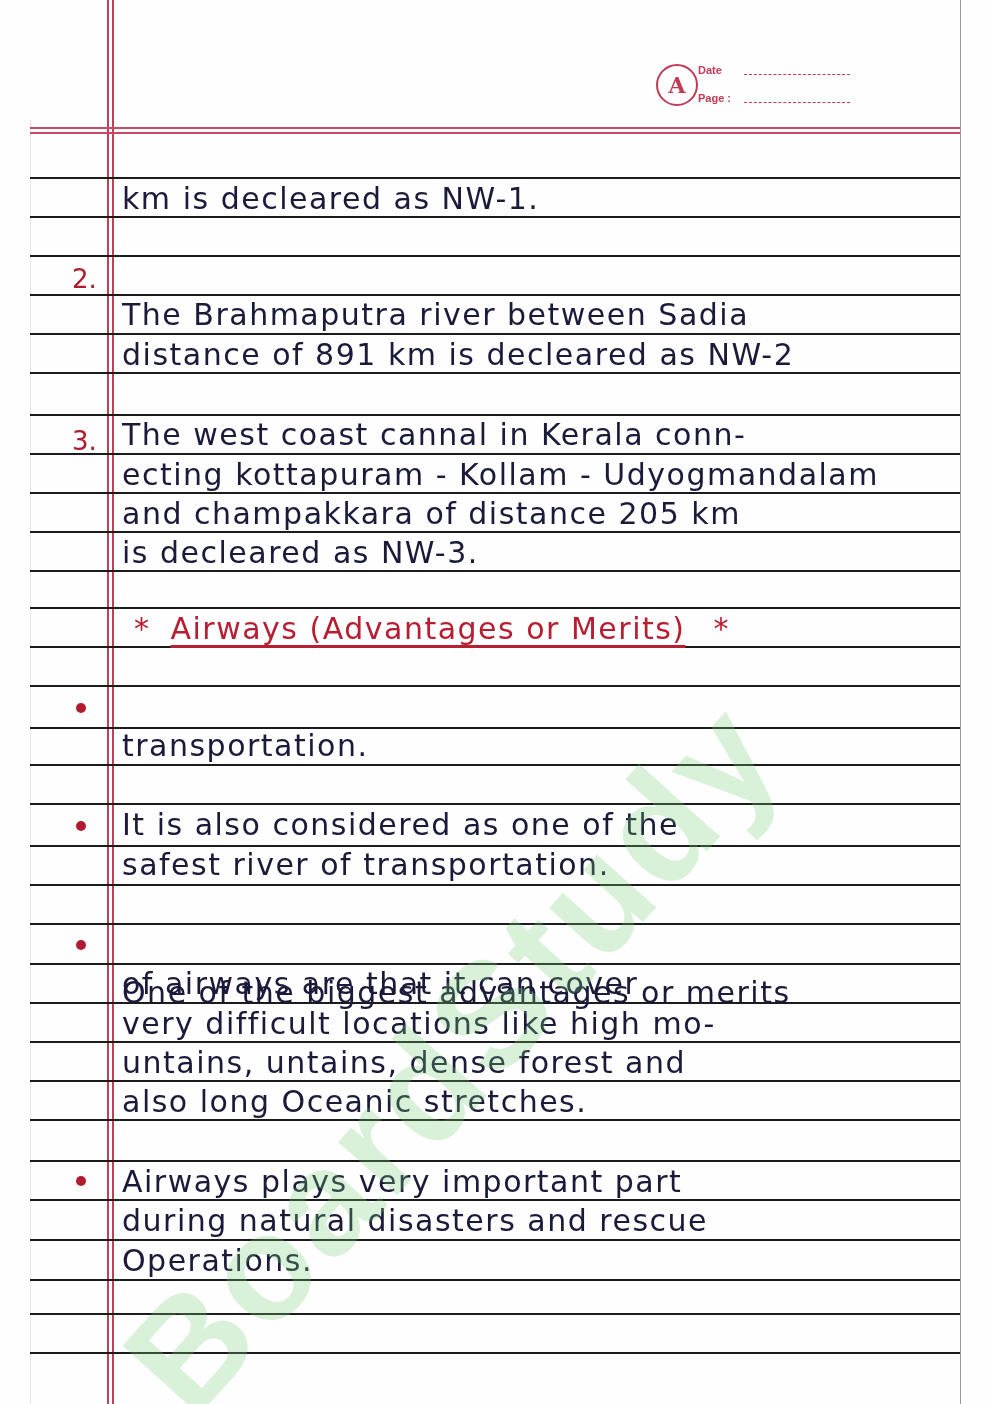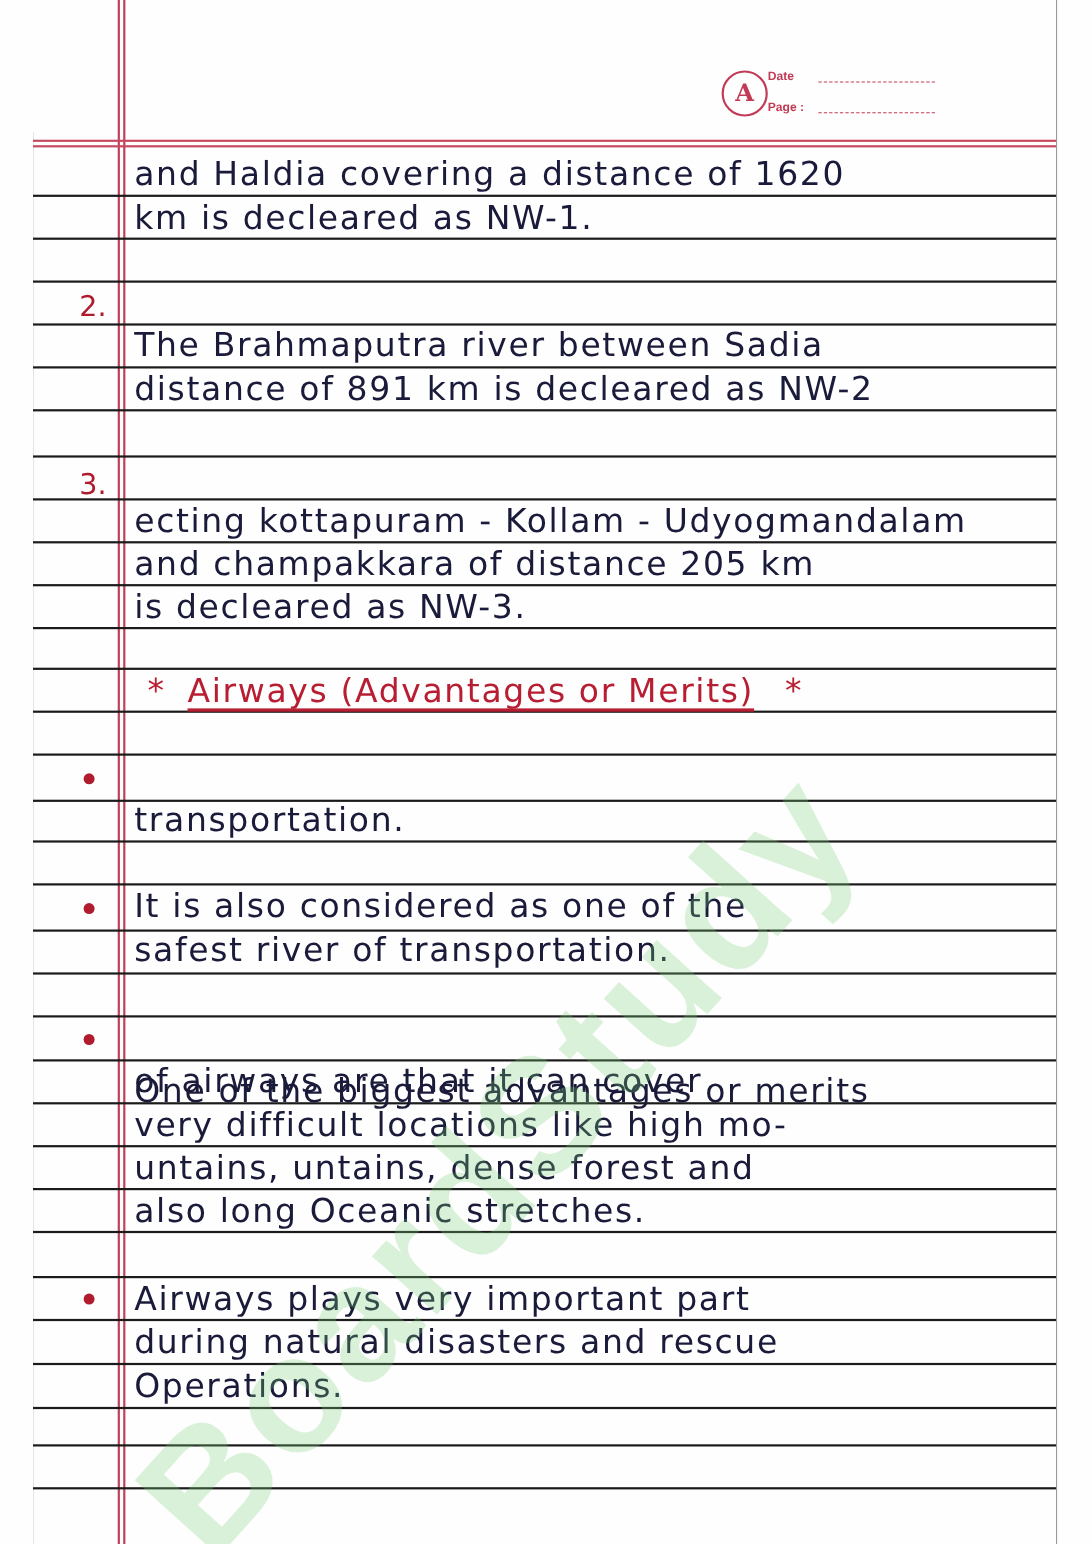--- a/index.html
+++ b/index.html
@@ -69,28 +69,28 @@
   <div class="rule" style="top:1352px;"></div>
 
   <div class="stamp">
     <div class="stamp-logo">A</div>
     <div class="stamp-label" style="top:2px;">Date</div>
     <div class="stamp-line" style="top:12px;"></div>
     <div class="stamp-label" style="top:30px;">Page :</div>
     <div class="stamp-line" style="top:40px;"></div>
   </div>
 
-  <div class="txt" style="top:142px;">and Haldia covering a distance of 1620</div>
   <div class="txt" style="top:182px;">km is decleared as NW-1.</div>
 
   <div class="num" style="top:262px;">2.</div>
   <div class="txt" style="top:258px;margin-top:40px;">The Brahmaputra river between Sadia</div>
   <div class="txt" style="top:338px;">distance of 891 km is decleared as NW-2</div>
 
   <div class="num" style="top:424px;">3.</div>
+  <div class="txt" style="top:418px;">The west coast cannal in Kerala conn-</div>
   <div class="txt" style="top:458px;">ecting kottapuram - Kollam - Udyogmandalam</div>
   <div class="txt" style="top:497px;">and champakkara of distance 205 km</div>
   <div class="txt" style="top:536px;">is decleared as NW-3.</div>
 
   <div class="heading" style="top:612px;">
     <span class="h-star">*</span><span class="h-text">Airways (Advantages or Merits)</span><span class="h-star2">*</span>
   </div>
 
   <div class="bullet" style="top:703px;"></div>
   <div class="txt" style="top:729px;">transportation.</div>

